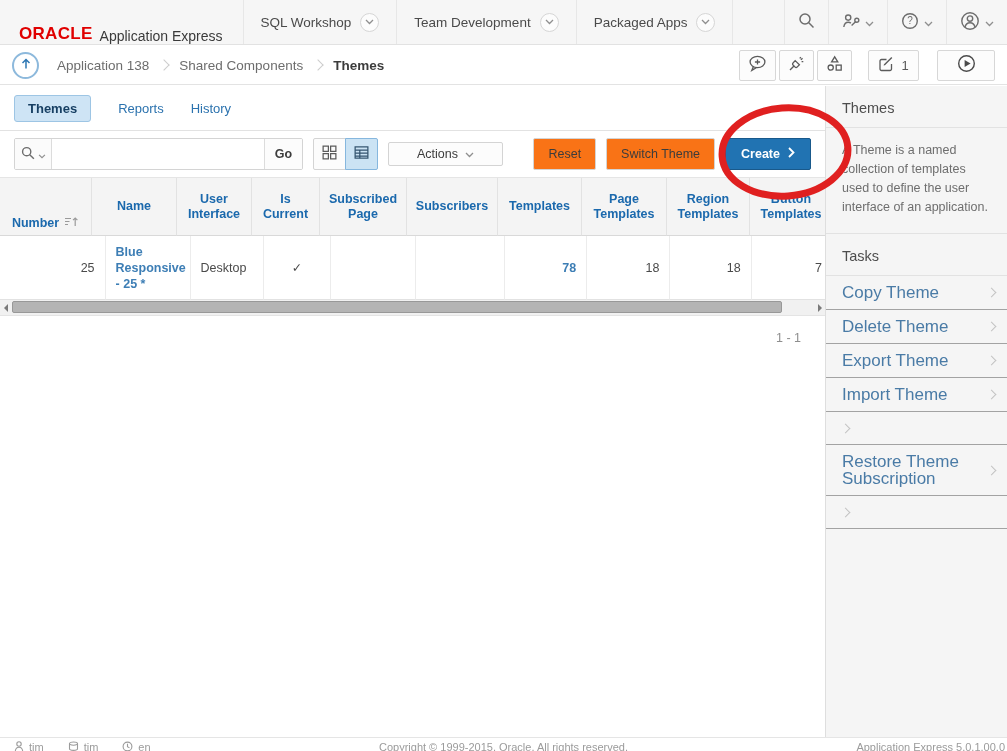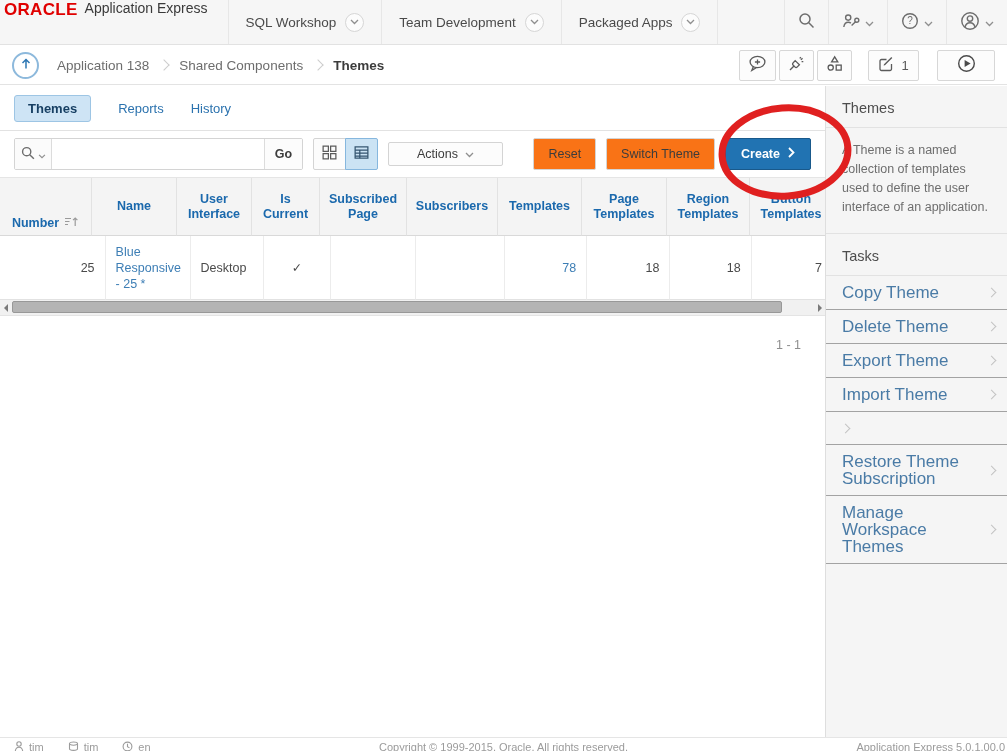--- a/index.html
+++ b/index.html
@@ -2,21 +2,21 @@
 <html><head>
 <meta charset="utf-8">
 <style>
   * { margin:0; padding:0; box-sizing:border-box; }
   html,body { width:1007px; height:751px; overflow:hidden; }
   body { font-family:"Liberation Sans", sans-serif; font-size:13px; color:#444; background:#fff; }
   .app { position:relative; width:1007px; height:751px; overflow:hidden; background:#fff; }
 
   
   .topbar { position:absolute; top:0; left:0; right:0; height:45px; background:#f6f6f6; border-bottom:1px solid #e2e2e2; display:flex; align-items:stretch; }
-  .logo-area { display:flex; align-items:flex-start; padding:0 20px 0 4px; cursor:pointer; }
+  .logo-area { display:flex; align-items:flex-end; padding:0 20px 0 19px; cursor:pointer; }
   .brand { color:#e00000; font-weight:bold; font-size:17px; letter-spacing:.3px; }
   .product { color:#3a3a3a; font-size:14px; margin-left:7px; }
   .top-tabs { display:flex; align-items:stretch; border-left:1px solid #e7e7e7; }
   .top-tab { position:relative; display:flex; align-items:center; gap:9px; padding:0 17px; border-right:1px solid #e7e7e7; color:#4a4a4a; font-size:13.5px; cursor:pointer; background:#f6f6f6; }
   .top-tab.active { background:#fff; }
   .top-tab.active::before { content:""; position:absolute; top:0; left:-1px; right:-1px; height:4px; background:#0f7ac0; }
   .circ-chev { width:19px; height:19px; border:1px solid #d6d6d6; border-radius:50%; display:flex; align-items:center; justify-content:center; color:#8f8f8f; background:#fcfcfc; }
   .top-icons { margin-left:auto; display:flex; align-items:stretch; }
   .icon-btn { display:flex; align-items:center; gap:5px; padding:0 13px; border-left:1px solid #e7e7e7; color:#6d6d6d; cursor:pointer; }
   .chev { color:#8f8f8f; }
@@ -59,32 +59,32 @@
   .btn { height:32px; padding:0 14px; border:1px solid #d4d4d4; border-radius:2px; background:#f97316; font-size:12.5px; color:#3c3c3c; display:flex; align-items:center; cursor:pointer; font-family:"Liberation Sans",sans-serif; }
   .btn-primary { background:#2173b2; border-color:#19598b; color:#fff; font-weight:bold; gap:8px; padding:0 15px; }
 
   
   .table-viewport { width:825px; overflow:hidden; border-top:1px solid #e5e5e5; }
   .trow { display:flex; width:833px; }
   .th { background:#f4f4f4; border-right:1px solid #e2e2e2; border-bottom:1px solid #d9d9d9; color:#1b69ad; font-weight:bold; font-size:12.5px; display:flex; align-items:center; justify-content:center; text-align:center; height:58px; padding:4px 6px; line-height:15px; cursor:pointer; }
   .td { background:#fff; border-right:1px solid #ececec; border-bottom:1px solid #e2e2e2; font-size:12.5px; color:#4a4a4a; height:64px; display:flex; align-items:center; padding:6px 10px; line-height:16px; }
   .al-r { justify-content:flex-end; text-align:right; }
   .al-c { justify-content:center; text-align:center; }
-  .cell-link { color:#3d7eb5; cursor:pointer; }
+  .cell-link { color:#3d7eb5; cursor:pointer;font-weight:bold; }
   .sort-icon { margin-left:5px; color:#9a9a9a; flex:0 0 auto; }
 
   
   .hscroll { position:relative; width:825px; height:16px; background:#f1f1f1; border-bottom:1px solid #e4e4e4; }
   .hs-arrow { position:absolute; top:0; width:11px; height:15px; display:flex; align-items:center; justify-content:center; cursor:pointer; }
   .hs-arrow.left { left:0; } .hs-arrow.right { right:0; }
   .tri-l { width:0; height:0; border-right:4px solid #7a7a7a; border-top:4px solid transparent; border-bottom:4px solid transparent; }
   .tri-r { width:0; height:0; border-left:4px solid #7a7a7a; border-top:4px solid transparent; border-bottom:4px solid transparent; }
   .hs-thumb { position:absolute; left:12px; top:1px; width:770px; height:12px; background:#b4b4b4; border:1px solid #989898; border-radius:2px; cursor:grab; }
 
-  .pagination { text-align:right; padding:22px 24px 0 0; color:#8e8e8e; font-size:12.5px; }
+  .pagination { text-align:right; padding:15px 24px 0 0; color:#8e8e8e; font-size:12.5px; }
 
   
   .side-title { padding:14px 16px 11px; font-size:14.5px; color:#4d4d4d; border-bottom:1px solid #e2e2e2; }
   .side-desc { padding:13px 14px 16px 16px; font-size:12.5px; color:#6e6e6e; line-height:19px; border-bottom:1px solid #e2e2e2; }
   .task-item { display:flex; justify-content:space-between; align-items:center; gap:1px; padding:8px 12px 8px 16px; border-bottom:1px solid #a3a3a3; color:#4a7ba6; font-size:17px; line-height:17px; cursor:pointer; min-height:33px; }
   .side-chev { width:7px; height:7px; border-top:1px solid #c3c3c3; border-right:1px solid #c3c3c3; transform:rotate(45deg); flex:0 0 auto; }
 
   
   .annotation { position:absolute; left:712px; top:100px; pointer-events:none; z-index:50; }
 
@@ -381,21 +381,20 @@
             <span class="side-chev"></span>
           </div>
           <div class="task-item">
             <span class="side-chev"></span>
           </div>
           <div class="task-item">
             <span>Restore Theme Subscription</span>
             <span class="side-chev"></span>
           </div>
           <div class="task-item">
-            <span>Manage Workspace Themes</span>
             <span class="side-chev"></span>
           </div>
         </div>
     </aside>
   </div>
 
   <svg class="annotation" width="146" height="104" viewBox="0 0 146 104">
     <ellipse cx="73" cy="52" rx="63" ry="44" fill="none" stroke="#e02020" stroke-width="7" transform="rotate(-4 73 52)"></ellipse>
   </svg>
 

